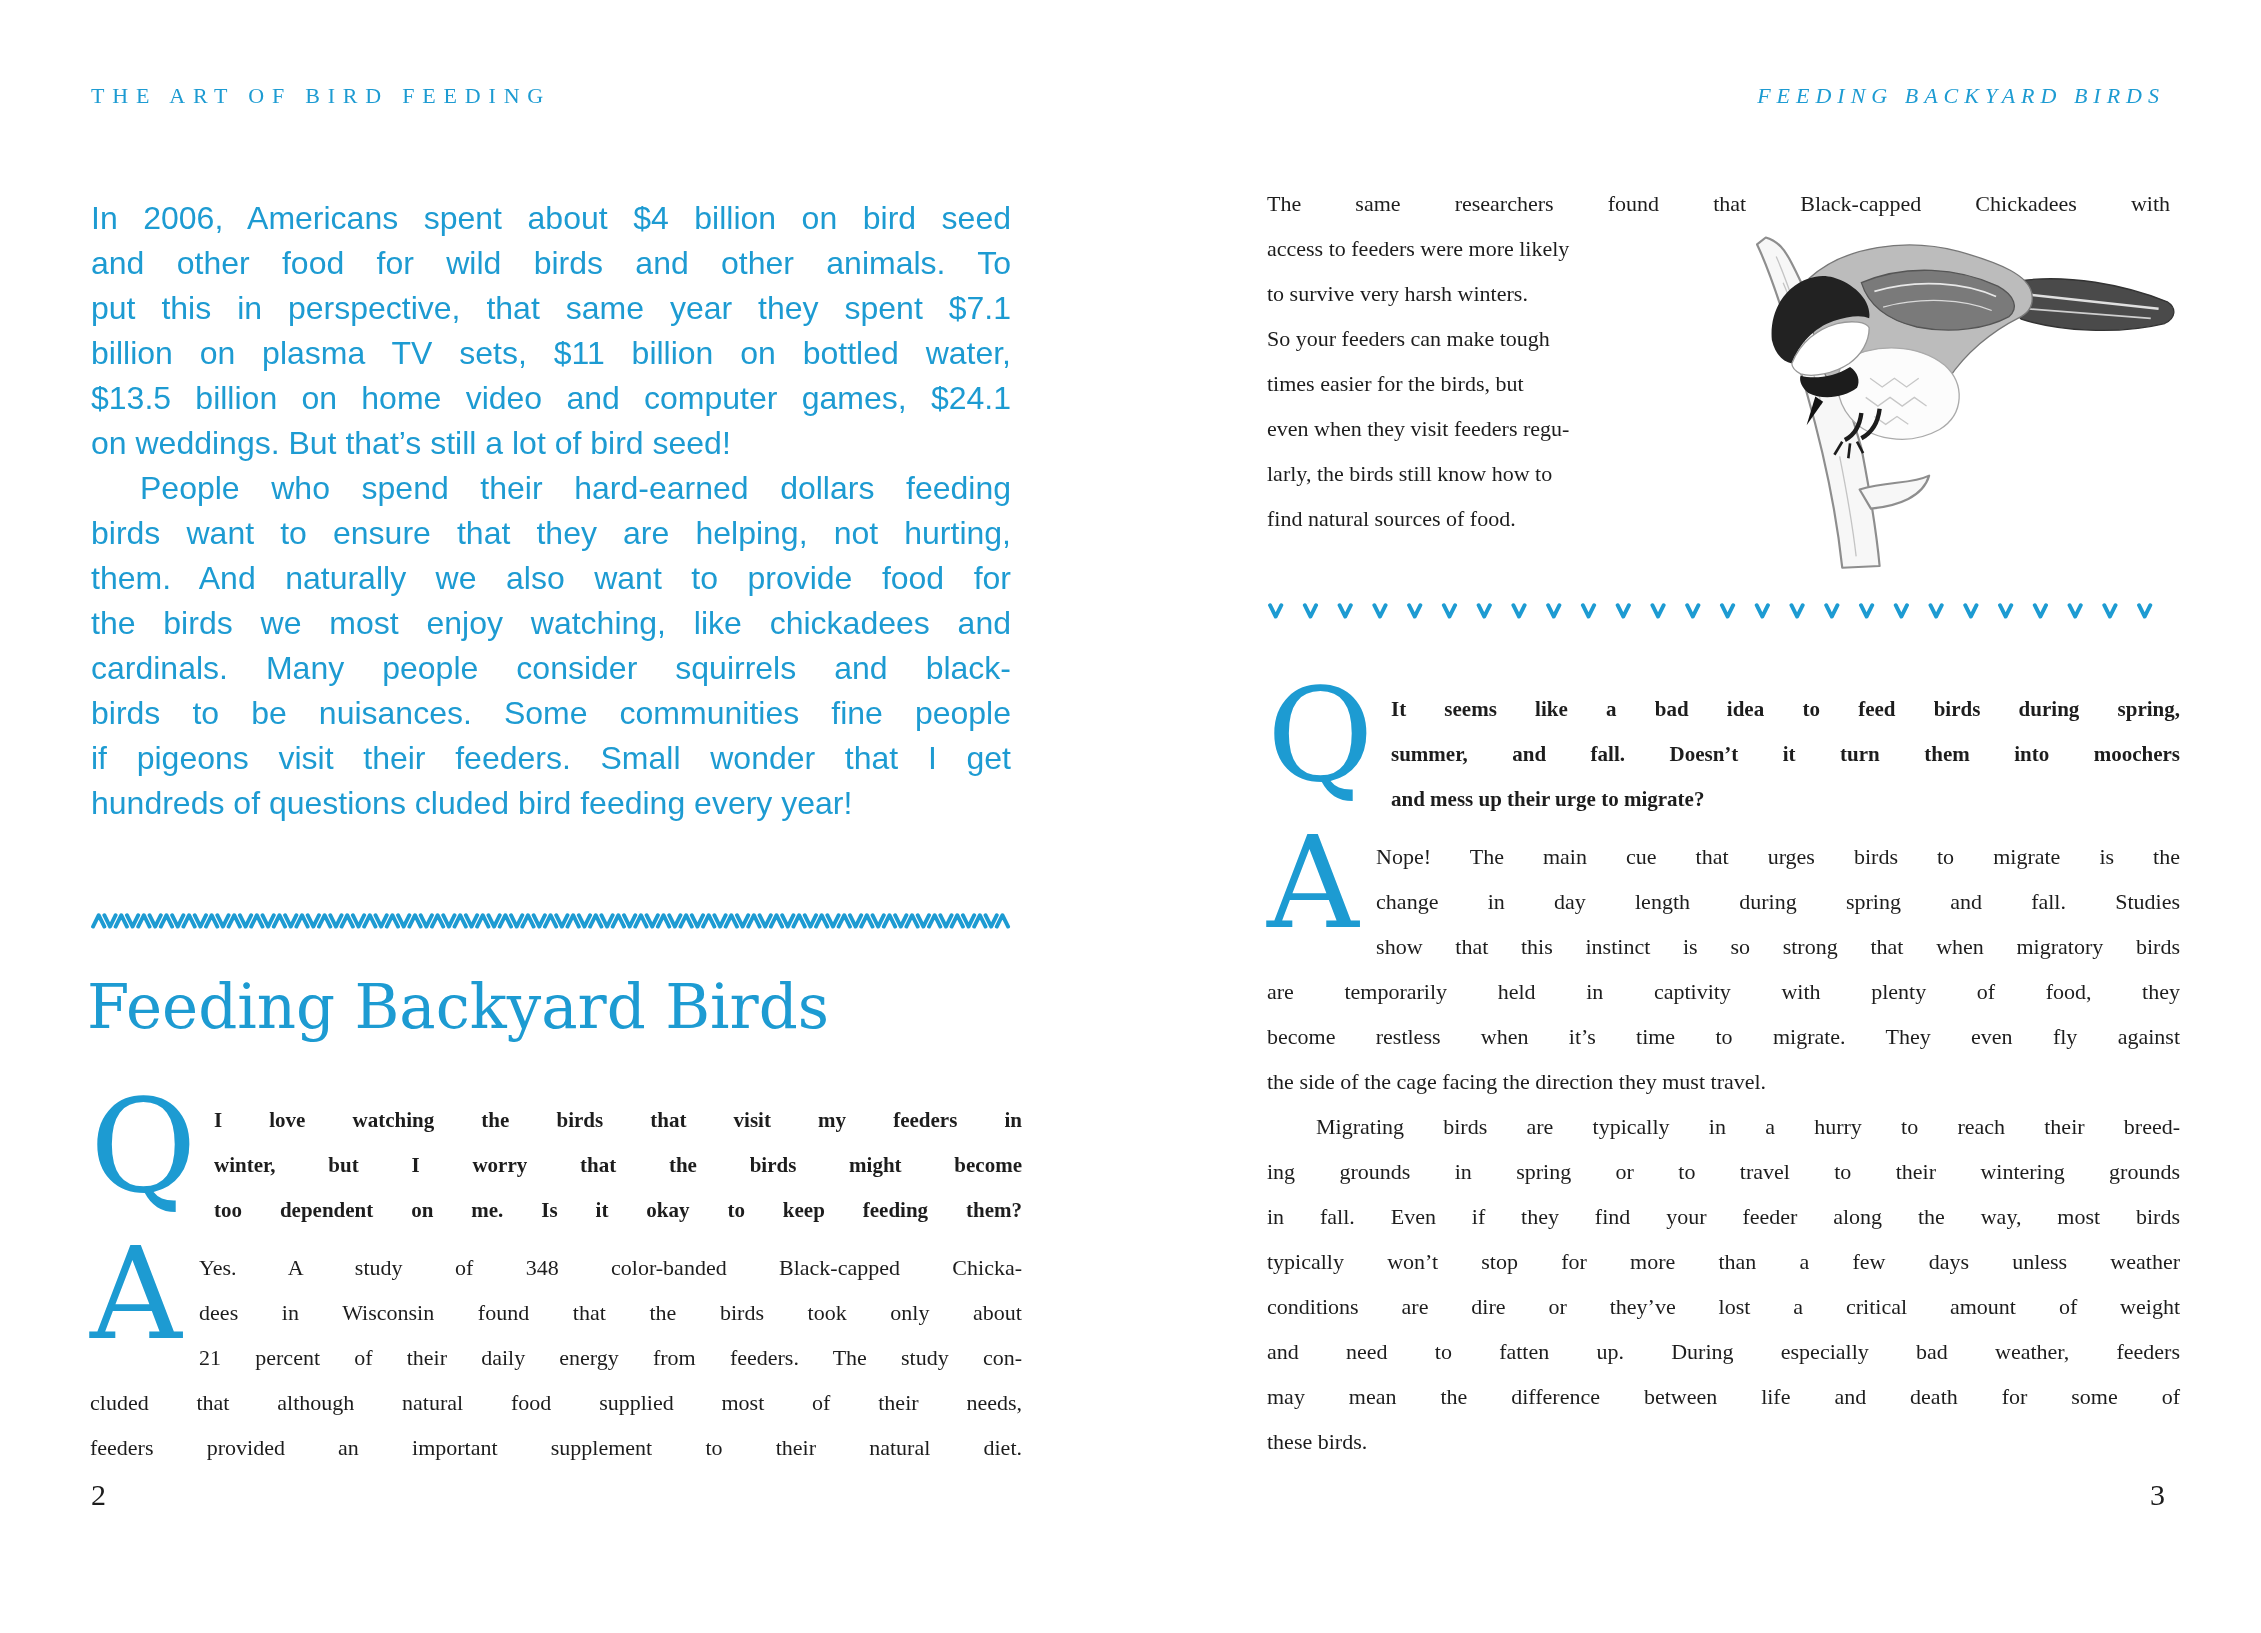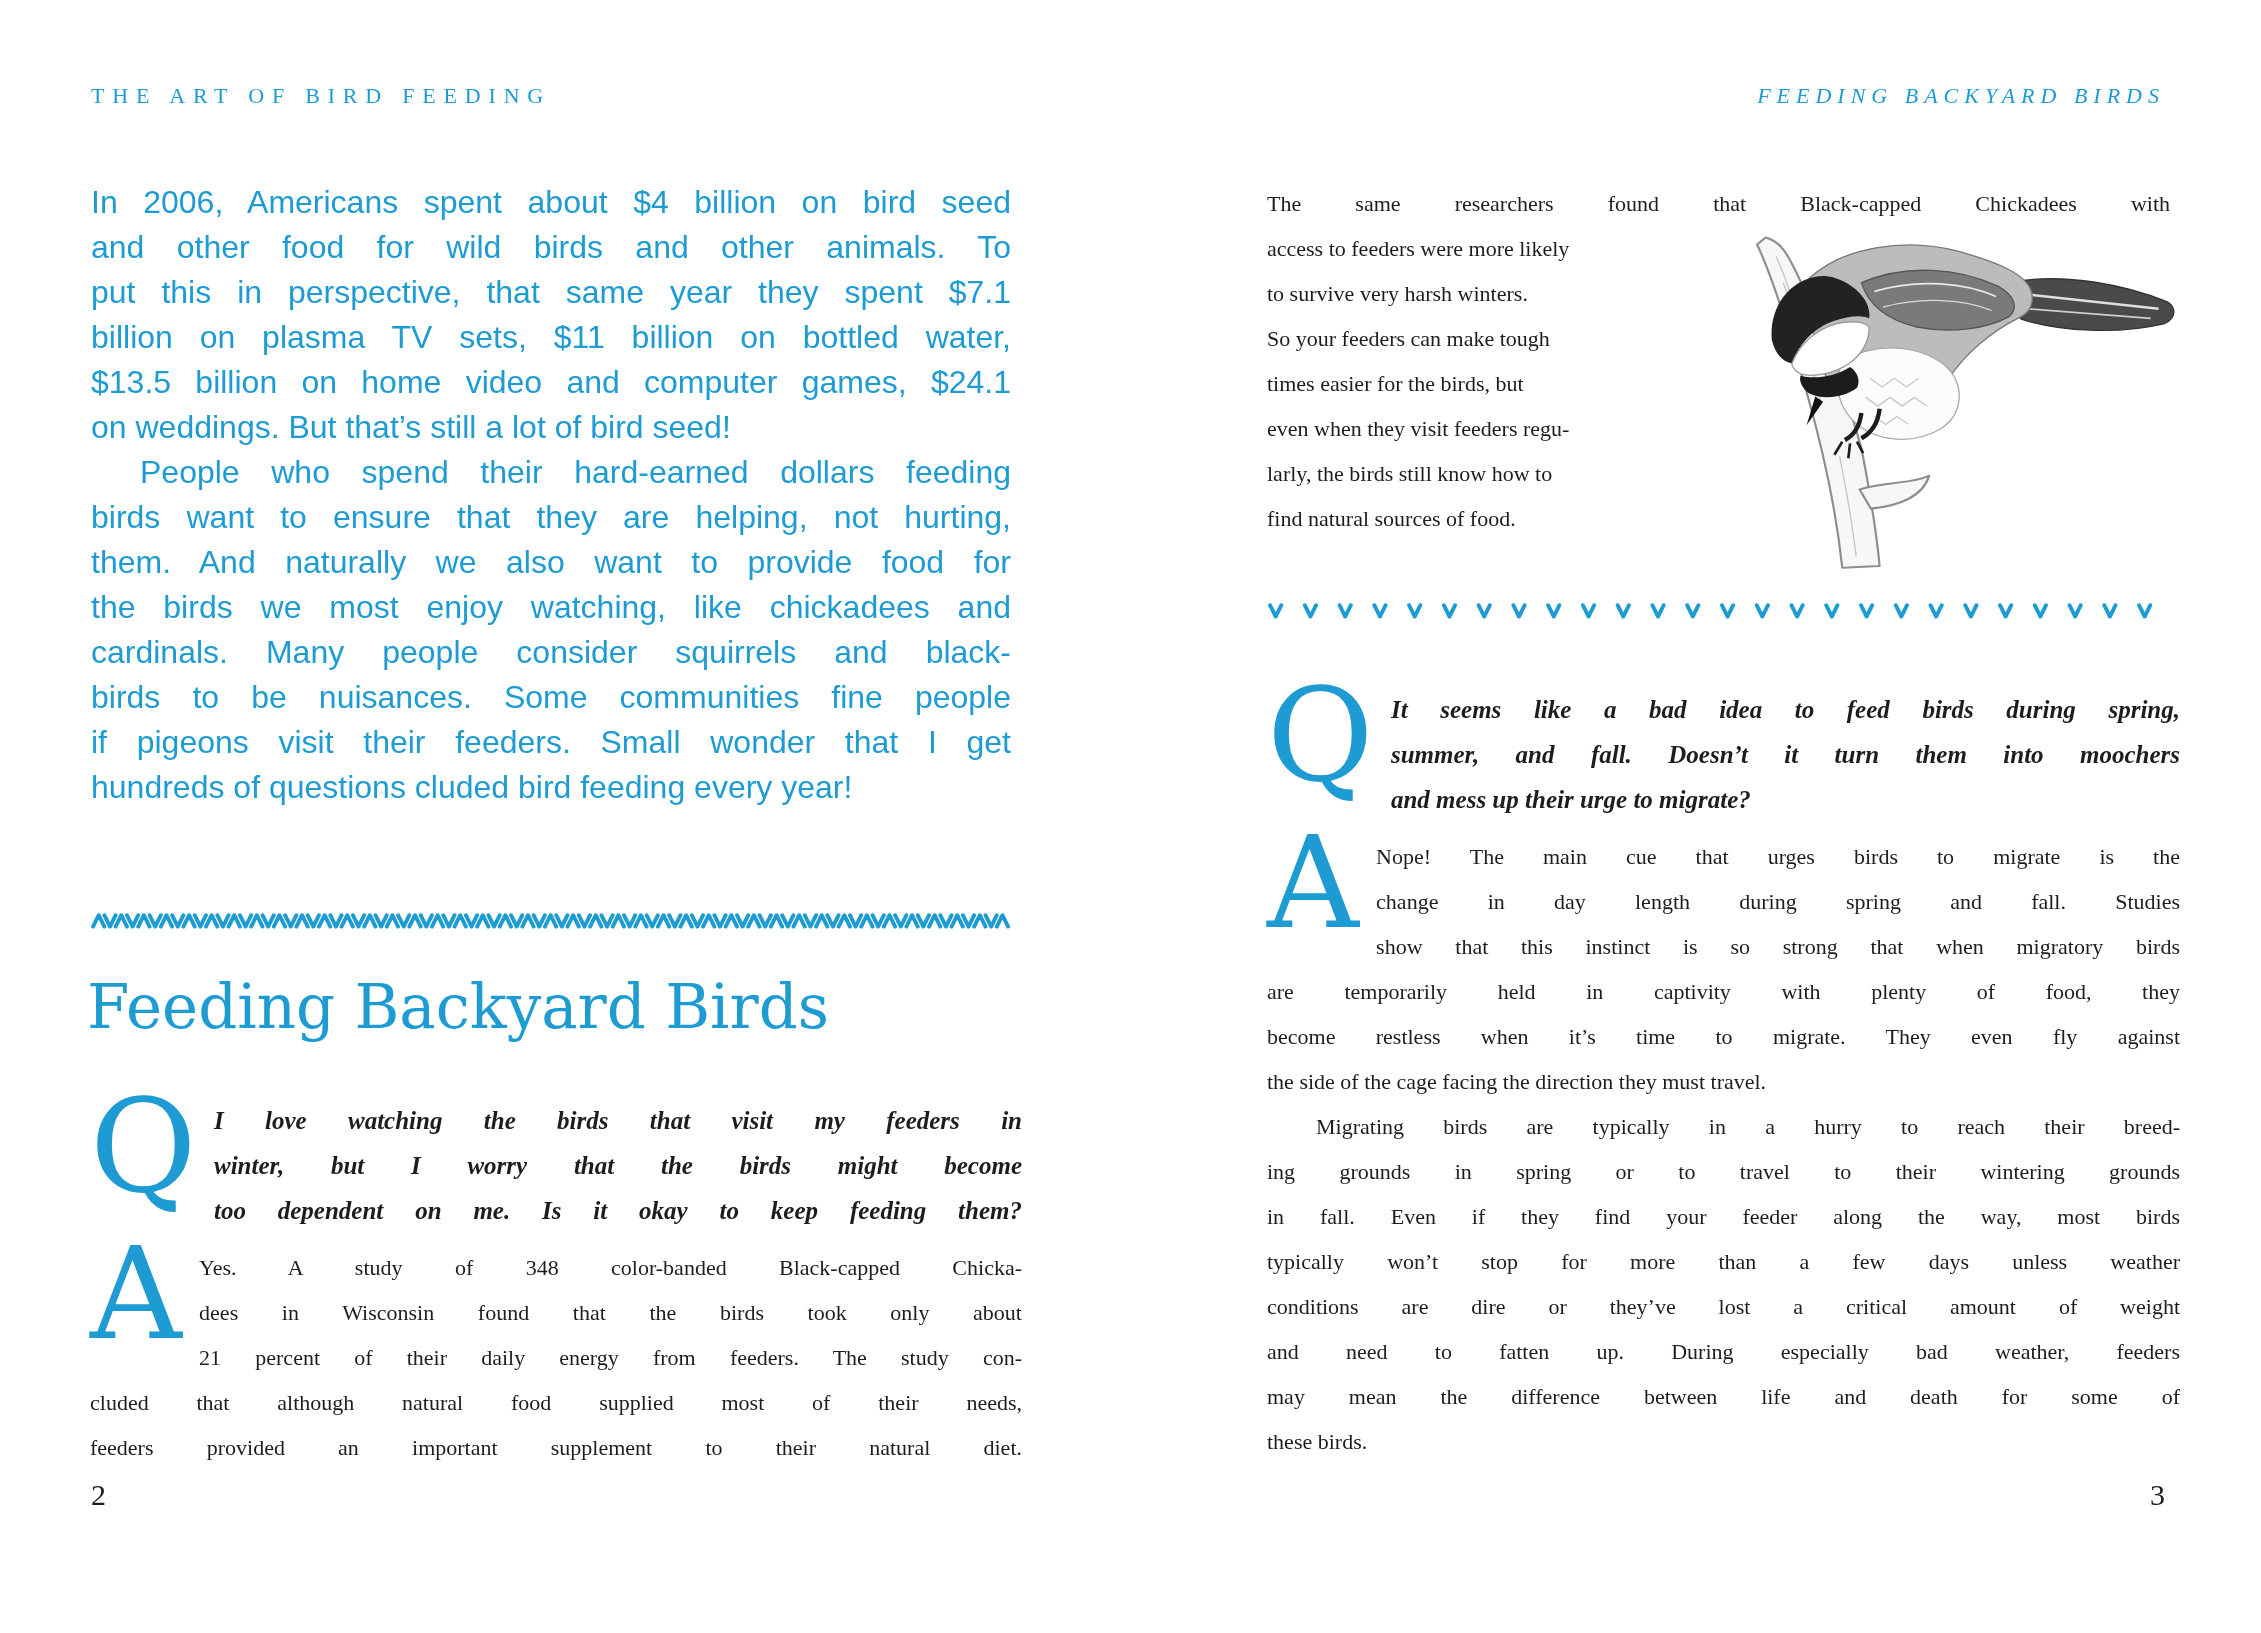--- a/index.html
+++ b/index.html
@@ -15,33 +15,33 @@
   #page-right { left:1131px; }
 
   .runhead {
     position:absolute; font-family:Liberation Serif, serif;
     font-size:22px; letter-spacing:7.8px; color:var(--accent); white-space:nowrap;
   }
   .runhead.italic { font-style:italic; letter-spacing:6px; }
 
   
   .intro {
-    position:absolute; left:91px; top:180px; width:920px;
+    position:absolute; left:91px; top:196px; width:920px;
     font-family:"Liberation Sans", sans-serif; font-size:32px; line-height:45px;
     color:var(--accent);
   }
 
   
   .line { text-align:justify; text-align-last:justify; }
   .line.rag { text-align-last:left; }
   .line.ind { text-indent:49px; }
 
   
   .serif-line { font-size:22px; line-height:45px; }
-  .qline { font-weight:bold; font-size:25px;font-style:italic; }
+  .qline { font-weight:bold; font-size:21px; }
 
   .chapter-heading {
     position:absolute; left:87px; top:972px;
     font-family:"DejaVu Serif", serif; font-size:61px; line-height:70px;
     color:var(--accent); white-space:nowrap;
   }
 
   .qa { position:absolute; }
   .qa-q, .qa-a { overflow:visible; }
   .dropcap {

